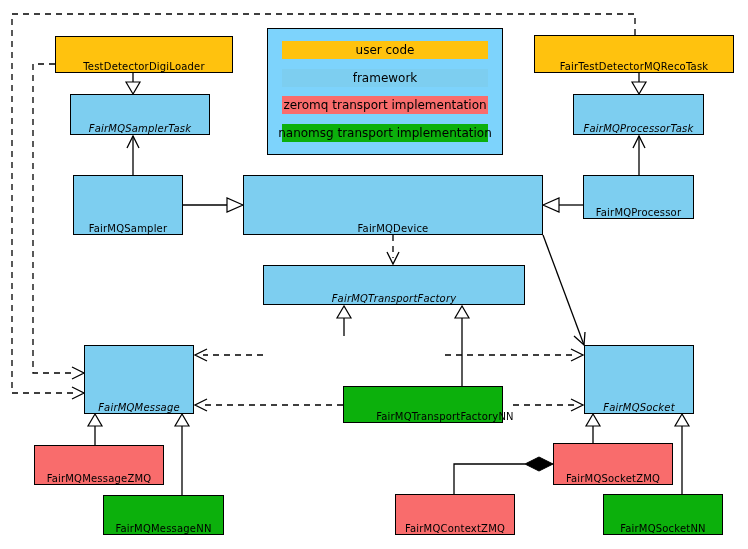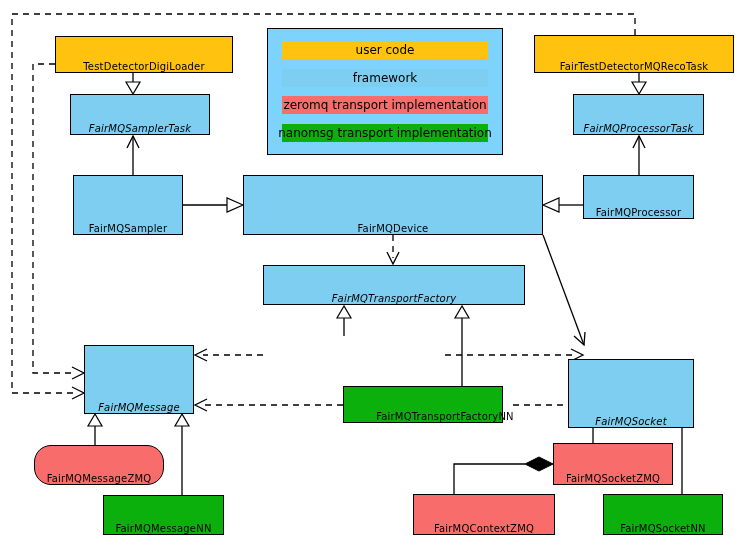--- a/index.html
+++ b/index.html
@@ -197,37 +197,37 @@
 
 
   <div class="node fill-nn" style="left:343px;top:386px;width:160px;height:37px;padding-left:44px;">
     <span>FairMQTransportFactoryNN</span>
   </div>
 
   <div class="node fill-framework abstract" style="left:84px;top:345px;width:110px;height:69px;">
     <span>FairMQMessage</span>
   </div>
 
-  <div class="node fill-framework abstract" style="left:568px;top:345px;width:126px;height:69px;margin-top:14px;">
+  <div class="node fill-framework abstract" style="left:584px;top:345px;width:110px;height:69px;">
     <span>FairMQSocket</span>
   </div>
 
-  <div class="node fill-zmq" style="left:34px;top:445px;width:130px;height:40px;border-radius:17px;">
+  <div class="node fill-zmq" style="left:34px;top:445px;width:130px;height:40px;">
     <span>FairMQMessageZMQ</span>
   </div>
 
   <div class="node fill-nn" style="left:103px;top:495px;width:121px;height:40px;">
     <span>FairMQMessageNN</span>
   </div>
 
   <div class="node fill-zmq" style="left:553px;top:443px;width:120px;height:42px;">
     <span>FairMQSocketZMQ</span>
   </div>
 
   <div class="node fill-nn" style="left:603px;top:494px;width:120px;height:41px;">
     <span>FairMQSocketNN</span>
   </div>
 
-  <div class="node fill-zmq" style="left:413px;top:494px;width:142px;height:41px;">
+  <div class="node fill-zmq" style="left:395px;top:494px;width:120px;height:41px;">
     <span>FairMQContextZMQ</span>
   </div>
 
 </div>
 
 </body></html>

